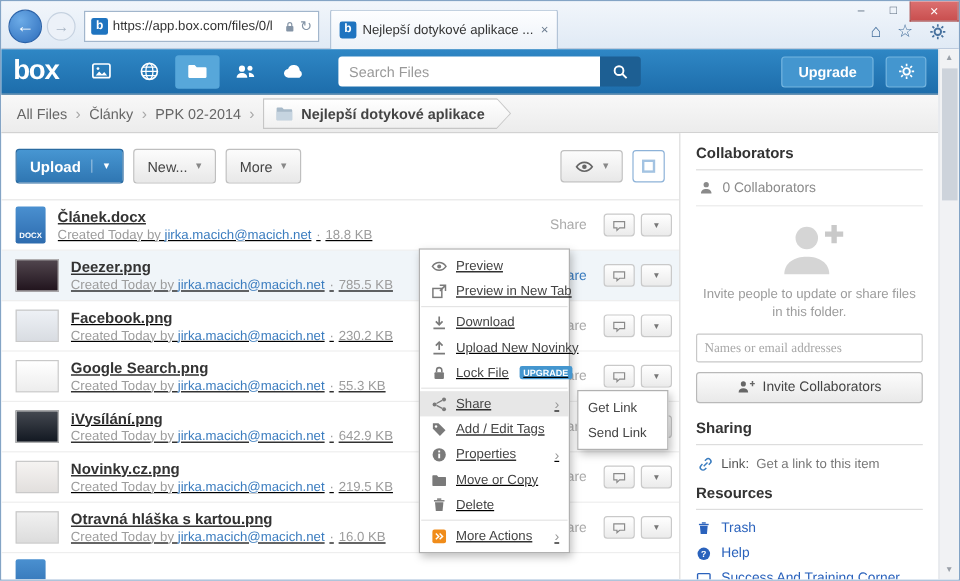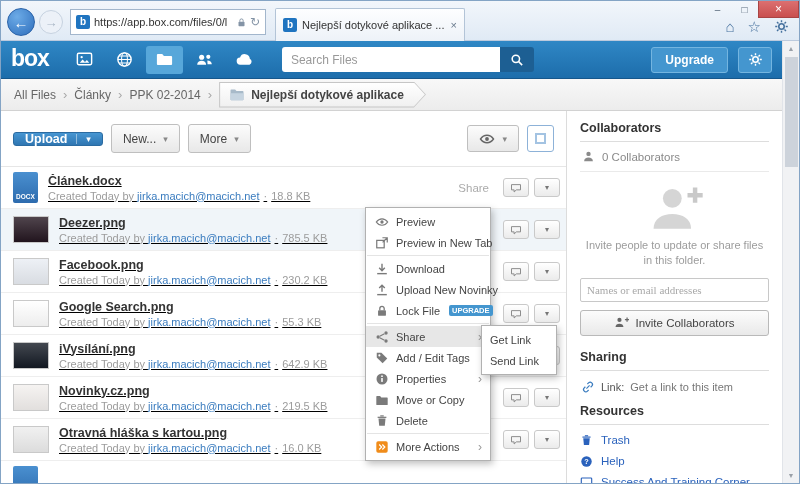--- a/index.html
+++ b/index.html
@@ -53,21 +53,21 @@
   .breadcrumb-bar { height:32px; flex:none; display:flex; align-items:center; gap:7px; padding:0 13px; background:linear-gradient(#f8f8f8,#ececec); border-bottom:1px solid #d2d2d2; }
   .crumb { font-size:12px; color:#666; }
   .crumb-sep { font-size:13px; color:#a8a8a8; }
   .crumb-cur-outer { height:26px; background:#c6c6c6; clip-path:polygon(0 0,calc(100% - 12px) 0,100% 50%,calc(100% - 12px) 100%,0 100%); padding:1px; filter:drop-shadow(0 1px 1px rgba(0,0,0,.1)); }
   .crumb-cur { height:100%; background:linear-gradient(#fff,#f0f0f0); clip-path:polygon(0 0,calc(100% - 11px) 0,100% 50%,calc(100% - 11px) 100%,0 100%); display:flex; align-items:center; gap:6px; padding:0 21px 0 9px; font-size:12px; font-weight:bold; color:#444; }
   .crumb-cur .ic svg { width:16px; height:16px; }
 
   .content { flex:1; display:flex; min-height:0; }
   .main { flex:1; min-width:0; display:flex; flex-direction:column; overflow:hidden; }
   .toolbar { flex:none; height:55px; display:flex; align-items:center; gap:8px; padding:0 12px; }
-  .btn-upload { height:14px; padding:0 11px; border-radius:3px; background:linear-gradient(#4796d2,#2f76b2); border:1px solid #2b6ba1; color:#fff; font-weight:bold; font-size:12.5px; display:flex; align-items:center; }
+  .btn-upload { height:29px; padding:0 11px; border-radius:3px; background:linear-gradient(#4796d2,#2f76b2); border:1px solid #2b6ba1; color:#fff; font-weight:bold; font-size:12.5px; display:flex; align-items:center; }
   .btn-upload .lbl { padding-right:9px; }
   .btn-upload .caret { border-left:1px solid rgba(255,255,255,.45); padding-left:9px; font-size:9px; }
   .btn-gray { height:29px; padding:0 11px; border-radius:3px; background:linear-gradient(#fcfcfc,#e8e8e8); border:1px solid #bfbfbf; color:#444; font-size:12px; display:flex; align-items:center; gap:7px; }
   .btn-gray .caret { font-size:9px; color:#888; }
   .toolbar-right { margin-left:auto; display:flex; align-items:center; gap:8px; }
   .btn-eye { height:27px; color:#666; }
   .btn-eye .ic svg { width:16px; height:16px; }
   .btn-details { width:27px; height:27px; border:1px solid #8db2d8; border-radius:3px; background:#fff; display:flex; align-items:center; justify-content:center; }
   .btn-details .sq { width:11px; height:11px; border:2px solid #a3c3e2; }
 
@@ -109,21 +109,21 @@
   .res-link { display:flex; align-items:center; gap:8px; font-size:11.5px; color:var(--resource-blue,#2a62bc); white-space:nowrap; overflow:hidden; }
   .res-link .ic svg { width:13px; height:13px; }
 
   
   .scrollbar { position:absolute; top:0; right:0; bottom:0; width:17px; background:#f1f2f4; border-left:1px solid #e1e4e9; display:flex; flex-direction:column; align-items:center; }
   .sb-arrow { width:100%; height:15px; display:flex; align-items:center; justify-content:center; font-size:7px; color:#9aa0a8; flex:none; }
   .sb-thumb { width:13px; height:110px; background:#cdd3db; flex:none; margin-top:1px; }
   .sb-fill { flex:1; }
 
   
-  .menu { position:absolute; left:364px; top:206px; width:126px; background:#fff; border:1px solid #b1b1b1; box-shadow:2px 3px 7px rgba(0,0,0,.25); padding:3px 0; z-index:20; }
+  .menu { position:absolute; left:348px; top:206px; width:126px; background:#fff; border:1px solid #b1b1b1; box-shadow:2px 3px 7px rgba(0,0,0,.25); padding:3px 0; z-index:20;text-decoration:underline; }
   .menu-item { height:21px; display:flex; align-items:center; gap:7px; padding:0 8px; font-size:11px; color:#444; white-space:nowrap; }
   .menu-item.highlighted { background:#e7e7e7; }
   .mi-icon { width:15px; flex:none; color:#7a7a7a; justify-content:center; }
   .mi-badge { background:var(--accent-blue,#4496cf); color:#fff; font-size:7.5px; font-weight:bold; border-radius:2px; padding:2px 3px; margin-left:2px; line-height:1; }
   .mi-sub { margin-left:auto; color:#999; font-size:12px; }
   .menu-divider { height:1px; background:#e4e4e4; margin:2px 1px; }
   .submenu { position:absolute; left:480px; top:324px; width:76px; background:#fff; border:1px solid #b1b1b1; box-shadow:2px 3px 7px rgba(0,0,0,.25); padding:3px 0; z-index:21; }
 </style>
 </head>
 <body>

